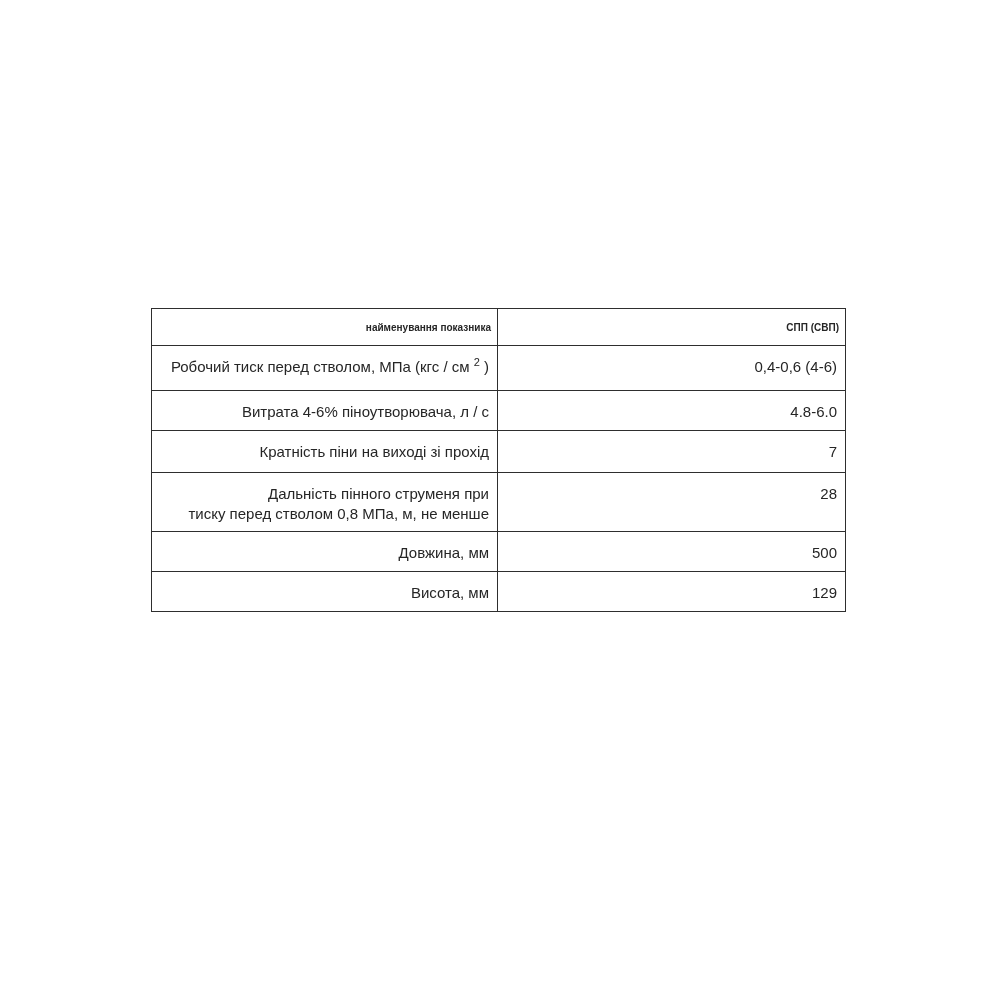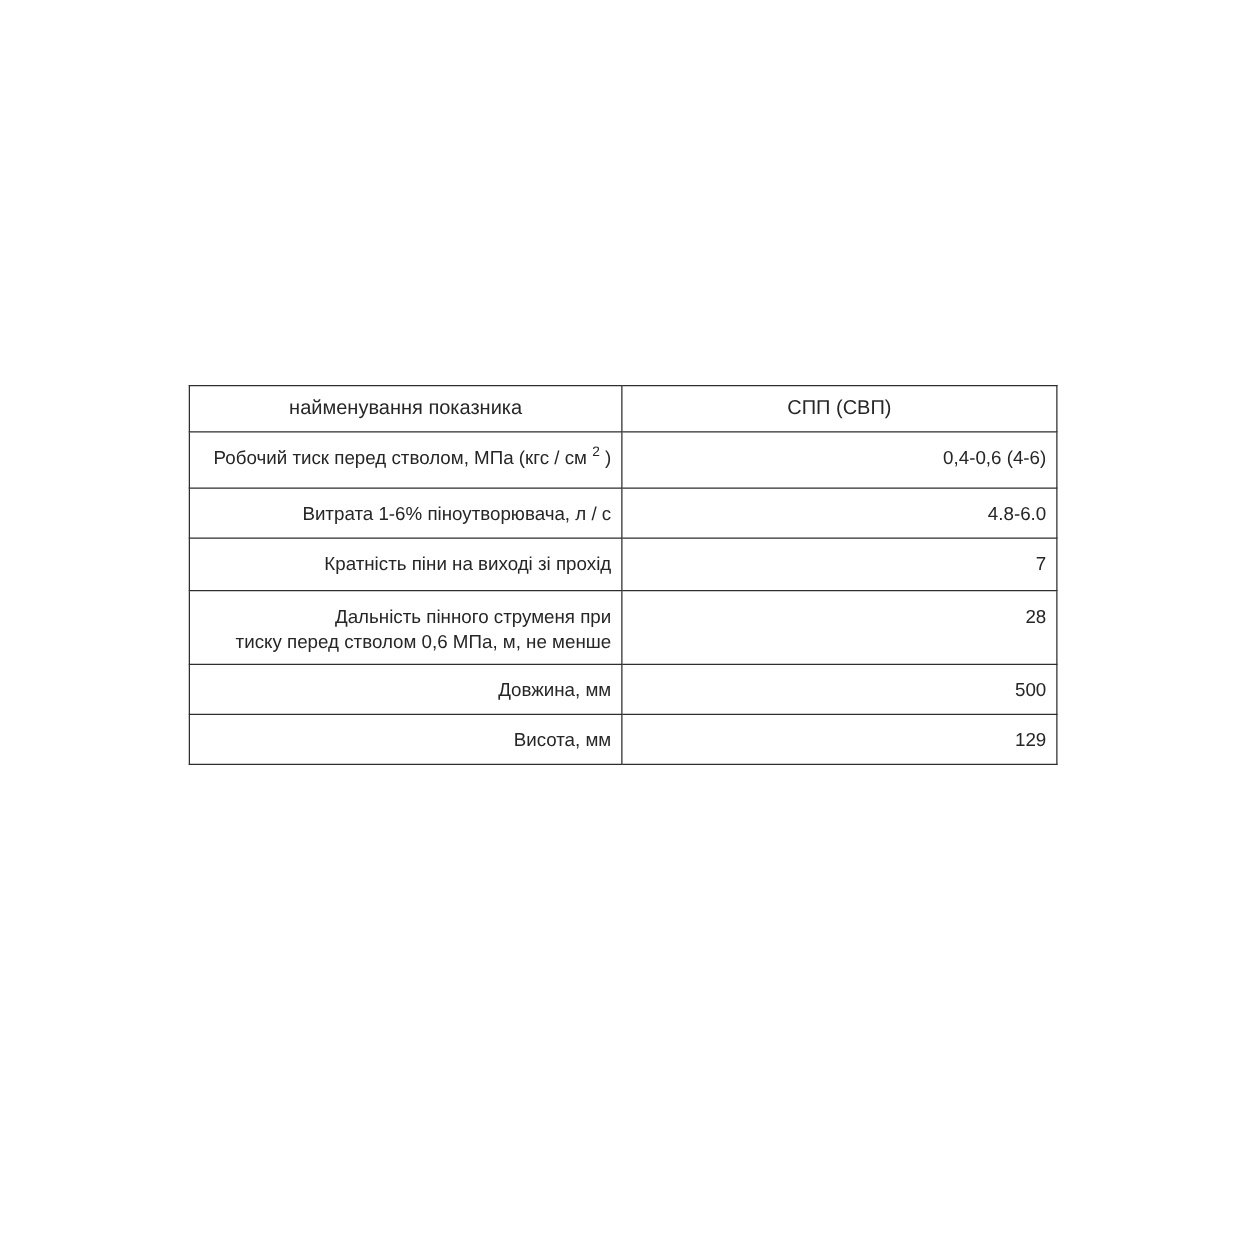--- a/index.html
+++ b/index.html
@@ -27,26 +27,26 @@
   }
   table.spec-table col.c1 { width: 346px; }
   table.spec-table col.c2 { width: 348px; }
   table.spec-table th,
   table.spec-table td {
     border: 1px solid #2e2e2e;
     background: #ffffff;
     box-sizing: border-box;
   }
   table.spec-table th {
-    font-weight: normal;
-    text-align: center;
+    font-weight: bold;
+    text-align: right;
     vertical-align: middle;
     height: 37px;
     padding: 2px 6px;
-    font-size: 16px;
+    font-size: 10px;
   }
   table.spec-table td {
     text-align: right;
     vertical-align: top;
     padding: 11px 8px 6px 8px;
     line-height: 1.35;
   }
   tr.r1 td { height: 45px; }
   tr.r2 td { height: 40px; }
   tr.r3 td { height: 42px; }
@@ -75,30 +75,30 @@
         <th>найменування показника</th>
         <th>СПП (СВП)</th>
       </tr>
     </thead>
     <tbody>
       <tr class="r1">
         <td><span class="lbl">Робочий тиск перед стволом, МПа (кгс / см </span><sup class="lbl-sup">2</sup><span class="lbl"> )</span></td>
         <td><span class="lbl">0,4-0,6 (4-6)</span></td>
       </tr>
       <tr class="r2">
-        <td><span class="lbl">Витрата 1-6% піноутворювача, л / с</span></td>
+        <td><span class="lbl">Витрата 4-6% піноутворювача, л / с</span></td>
         <td><span class="lbl">4.8-6.0</span></td>
       </tr>
       <tr class="r3">
         <td><span class="lbl">Кратність піни на виході зі прохід</span></td>
         <td><span class="lbl">7</span></td>
       </tr>
       <tr class="r4">
         <td><span class="lbl">Дальність пінного струменя при
-тиску перед стволом 0,6 МПа, м, не менше</span></td>
+тиску перед стволом 0,8 МПа, м, не менше</span></td>
         <td><span class="lbl">28</span></td>
       </tr>
       <tr class="r7">
         <td><span class="lbl">Довжина, мм</span></td>
         <td><span class="lbl">500</span></td>
       </tr>
       <tr class="r8">
         <td><span class="lbl">Висота, мм</span></td>
         <td><span class="lbl">129</span></td>
       </tr>

